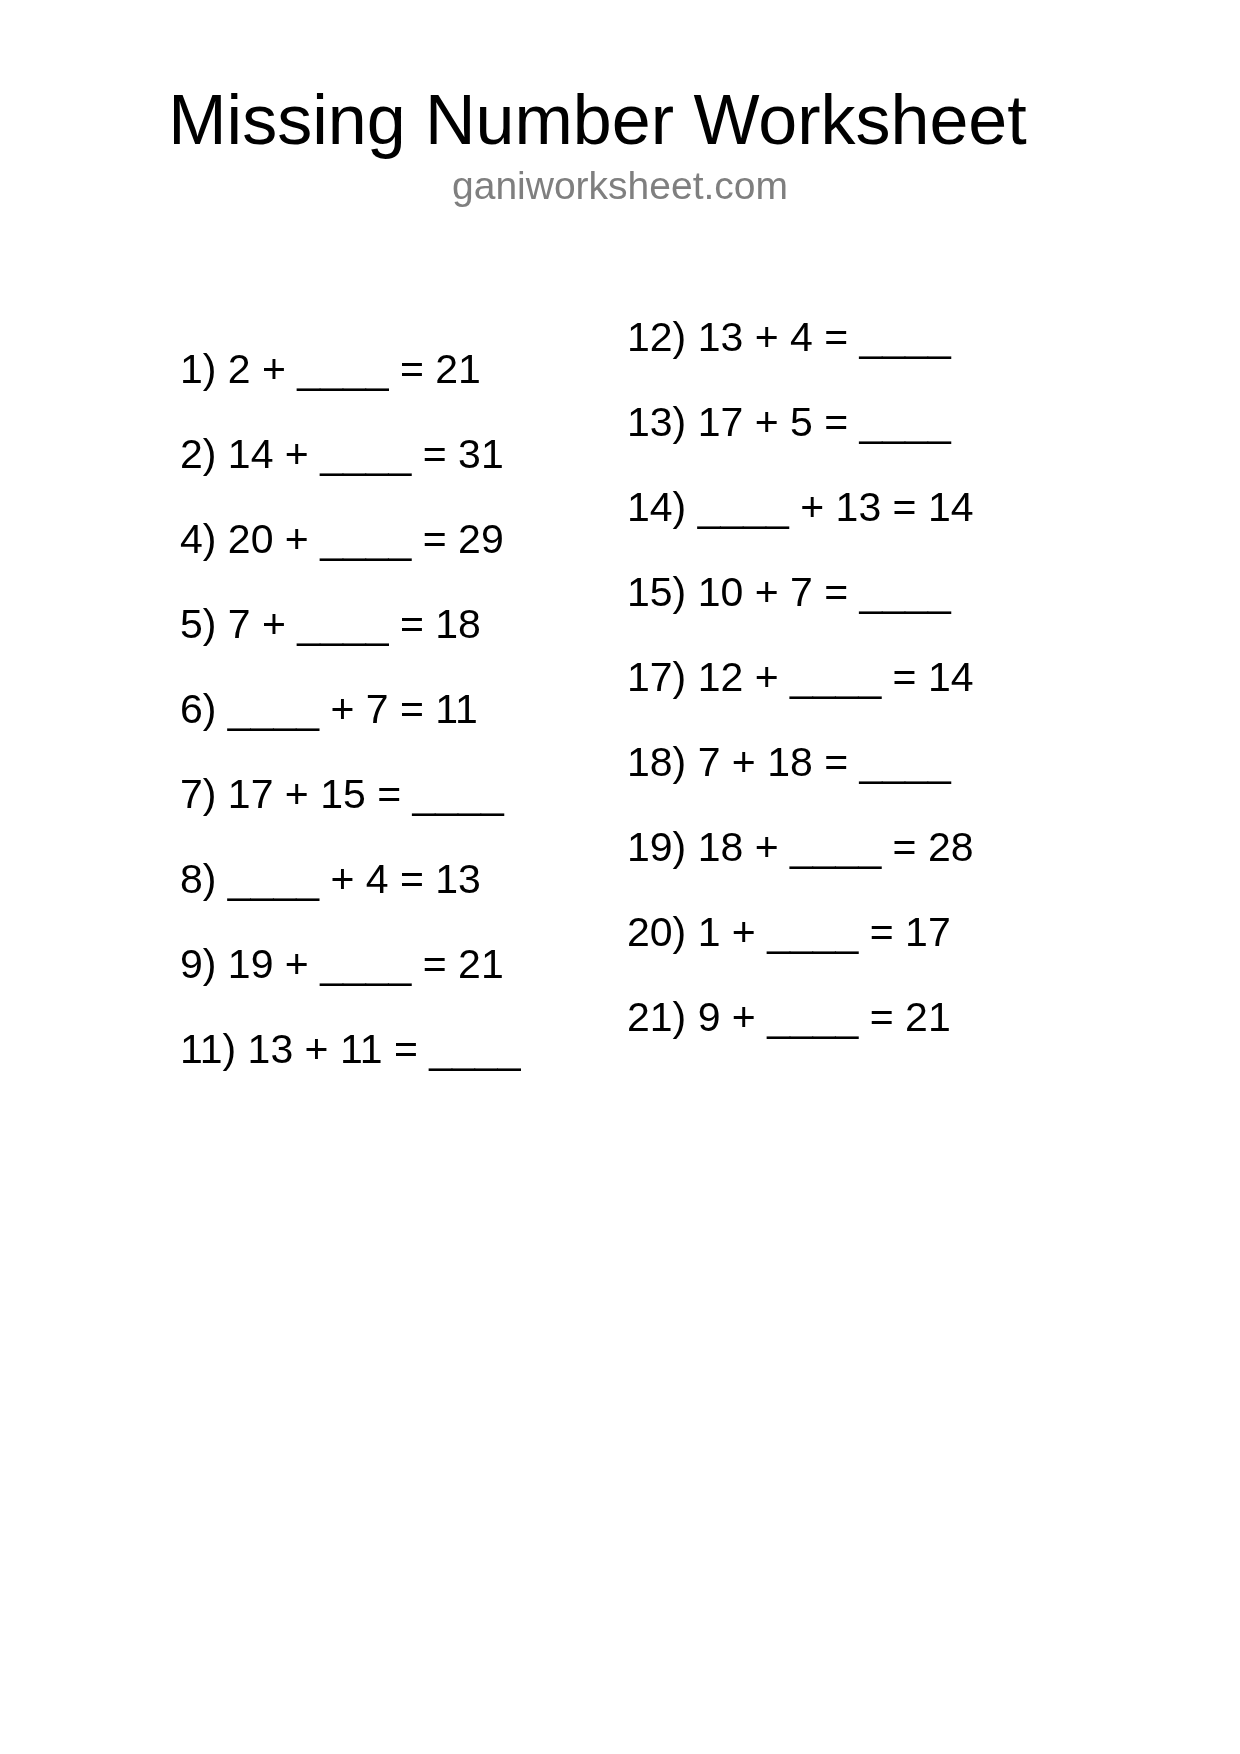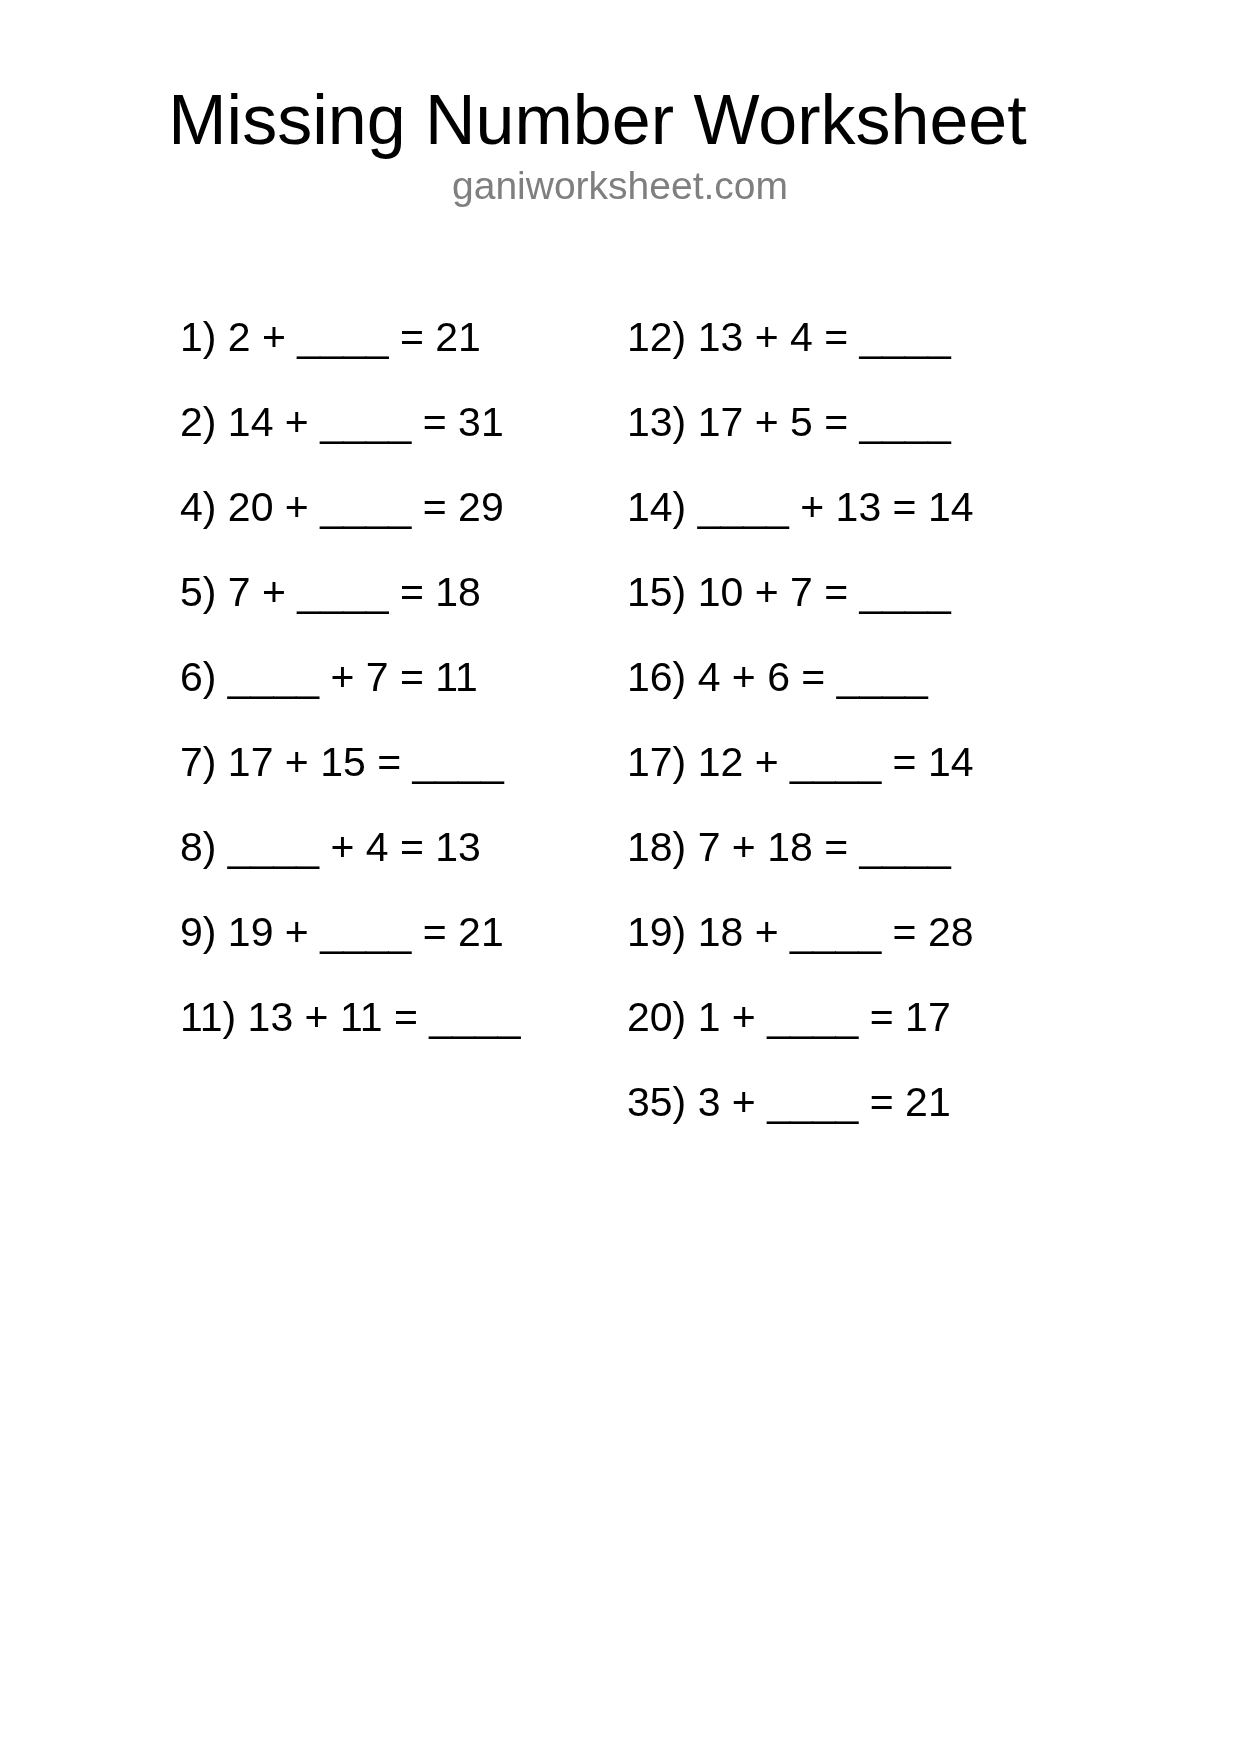--- a/index.html
+++ b/index.html
@@ -33,21 +33,21 @@
       text-align: center;
       font-size: 39px;
       line-height: 46px;
       color: #7f7f7f;
       white-space: nowrap;
     }
     .column {
       position: absolute;
       top: 312px;
     }
-    .col-left { left: 180px; }
+    .col-left { left: 180px; margin-top: 32px; }
     .col-right { left: 627px; }
     .problem {
       height: 85px;
       font-size: 41px;
       line-height: 50px;
       white-space: pre;
     }
   </style>
 </head>
 <body>
@@ -65,19 +65,18 @@
   <div class="problem">8) ____ + 4 = 13</div>
   <div class="problem">9) 19 + ____ = 21</div>
   <div class="problem">11) 13 + 11 = ____</div>
 </div>
 
 <div class="column col-right">
   <div class="problem">12) 13 + 4 = ____</div>
   <div class="problem">13) 17 + 5 = ____</div>
   <div class="problem">14) ____ + 13 = 14</div>
   <div class="problem">15) 10 + 7 = ____</div>
-  <div class="problem">16) 4 + 6 = ____</div>
   <div class="problem">17) 12 + ____ = 14</div>
   <div class="problem">18) 7 + 18 = ____</div>
   <div class="problem">19) 18 + ____ = 28</div>
   <div class="problem">20) 1 + ____ = 17</div>
-  <div class="problem">35) 3 + ____ = 21</div>
+  <div class="problem">21) 9 + ____ = 21</div>
 </div>
 
 </body></html>

